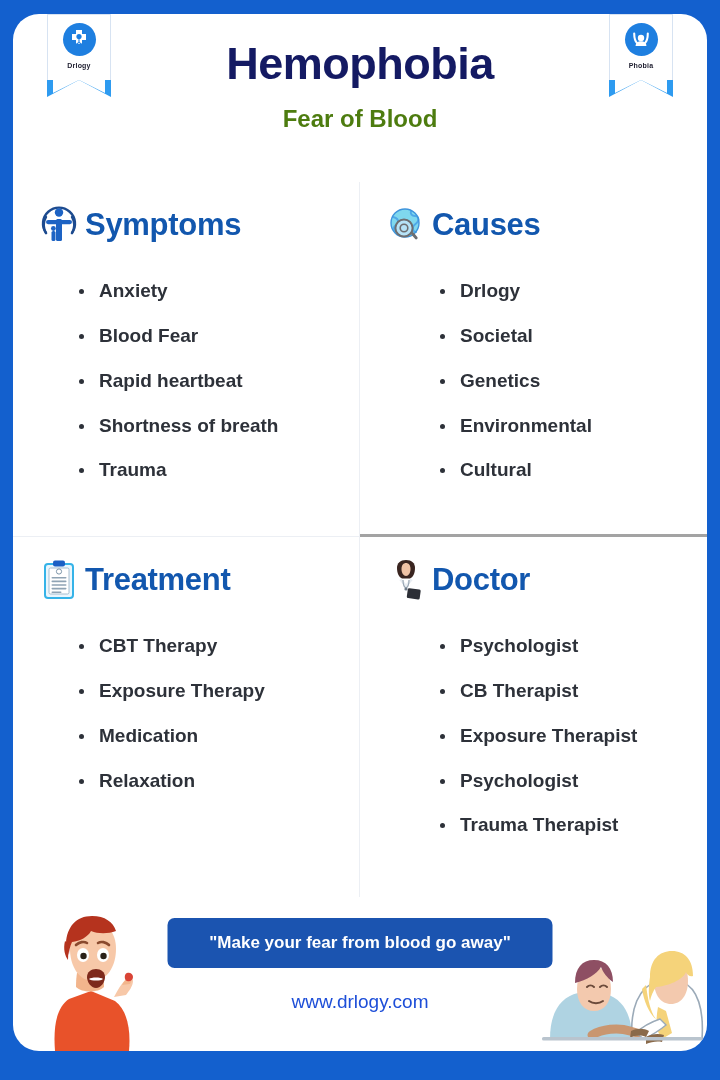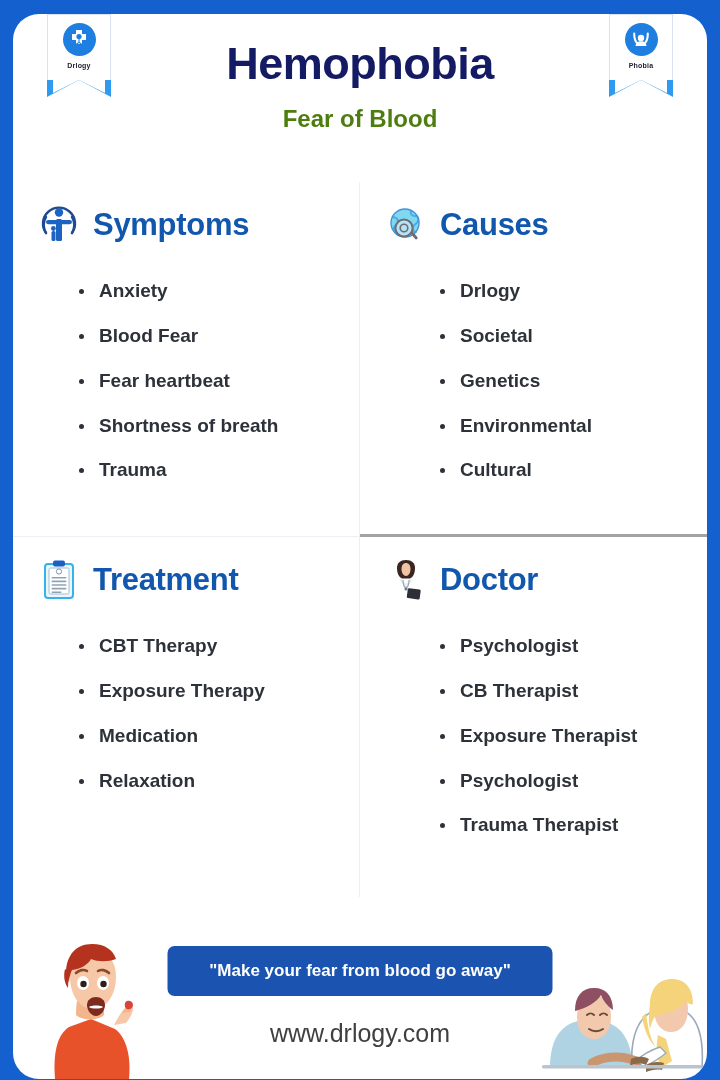--- a/index.html
+++ b/index.html
@@ -13,21 +13,21 @@
   body {
     font-family: "Liberation Sans", sans-serif;
     background: #1565D8;
   }
 
   #poster {
     position: relative;
     width: 720px;
     height: 1080px;
     background: #1360CE;
-    padding: 14px 13px 1px 13px;
+    padding: 14px 13px 29px 13px;
   }
 
   #card {
     position: relative;
     width: 100%;
     height: 100%;
     background: #FFFFFF;
     border-radius: 26px;
     overflow: hidden;
   }
@@ -130,21 +130,21 @@
     position: relative;
     padding: 18px 16px 0 16px;
   }
   .quad.tl { border-right: 1px solid #eceff4; border-bottom: 1px solid #eceff4; }
   .quad.tr { border-bottom: 3px solid #a3a3a3; }
   .quad.bl { border-right: 1px solid #eceff4; }
 
   .sec-head {
     display: flex;
     align-items: center;
-    gap: 12px;
+    gap: 4px;
     padding-left: 8px;
     height: 50px;
   }
   .sec-icon {
     width: 44px;
     height: 44px;
     flex: 0 0 44px;
     display: flex;
     align-items: center;
     justify-content: center;
@@ -202,22 +202,22 @@
     justify-content: center;
     color: #ffffff;
     font-size: 17px;
     font-weight: bold;
   }
   .site-url {
     position: absolute;
     left: 0; right: 0;
     top: 95px;
     text-align: center;
-    font-size: 25px;
-    color: #404040;
+    font-size: 19px;
+    color: #1d4ed8;
   }
   .art-left {
     position: absolute;
     left: 8px;
     bottom: 0;
     width: 150px;
     height: 150px;
   }
   .art-right {
     position: absolute;
@@ -283,21 +283,21 @@
               <rect x="19" y="16" width="6" height="22" rx="1.5" fill="#1D63C4"></rect>
               <rect x="14.5" y="28" width="4" height="10" rx="1.6" fill="#1D63C4"></rect>
               <circle cx="16.4" cy="25.5" r="2.4" fill="#1D63C4"></circle>
             </svg>
           </span>
           <span class="sec-title">Symptoms</span>
         </div>
         <ul class="sec-list">
           <li>Anxiety</li>
           <li>Blood Fear</li>
-          <li>Fear heartbeat</li>
+          <li>Rapid heartbeat</li>
           <li>Shortness of breath</li>
           <li>Trauma</li>
         </ul>
       </div>
 
       <div class="quad tr">
         <div class="sec-head">
           <span class="sec-icon">
             <svg width="42" height="42" viewBox="0 0 42 42" aria-hidden="true">
               <circle cx="20" cy="19" r="14" fill="#7FD8EE"></circle>

